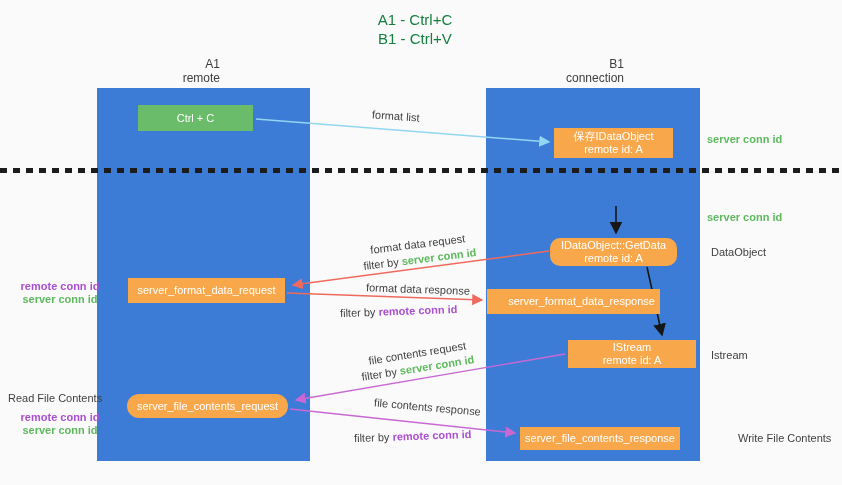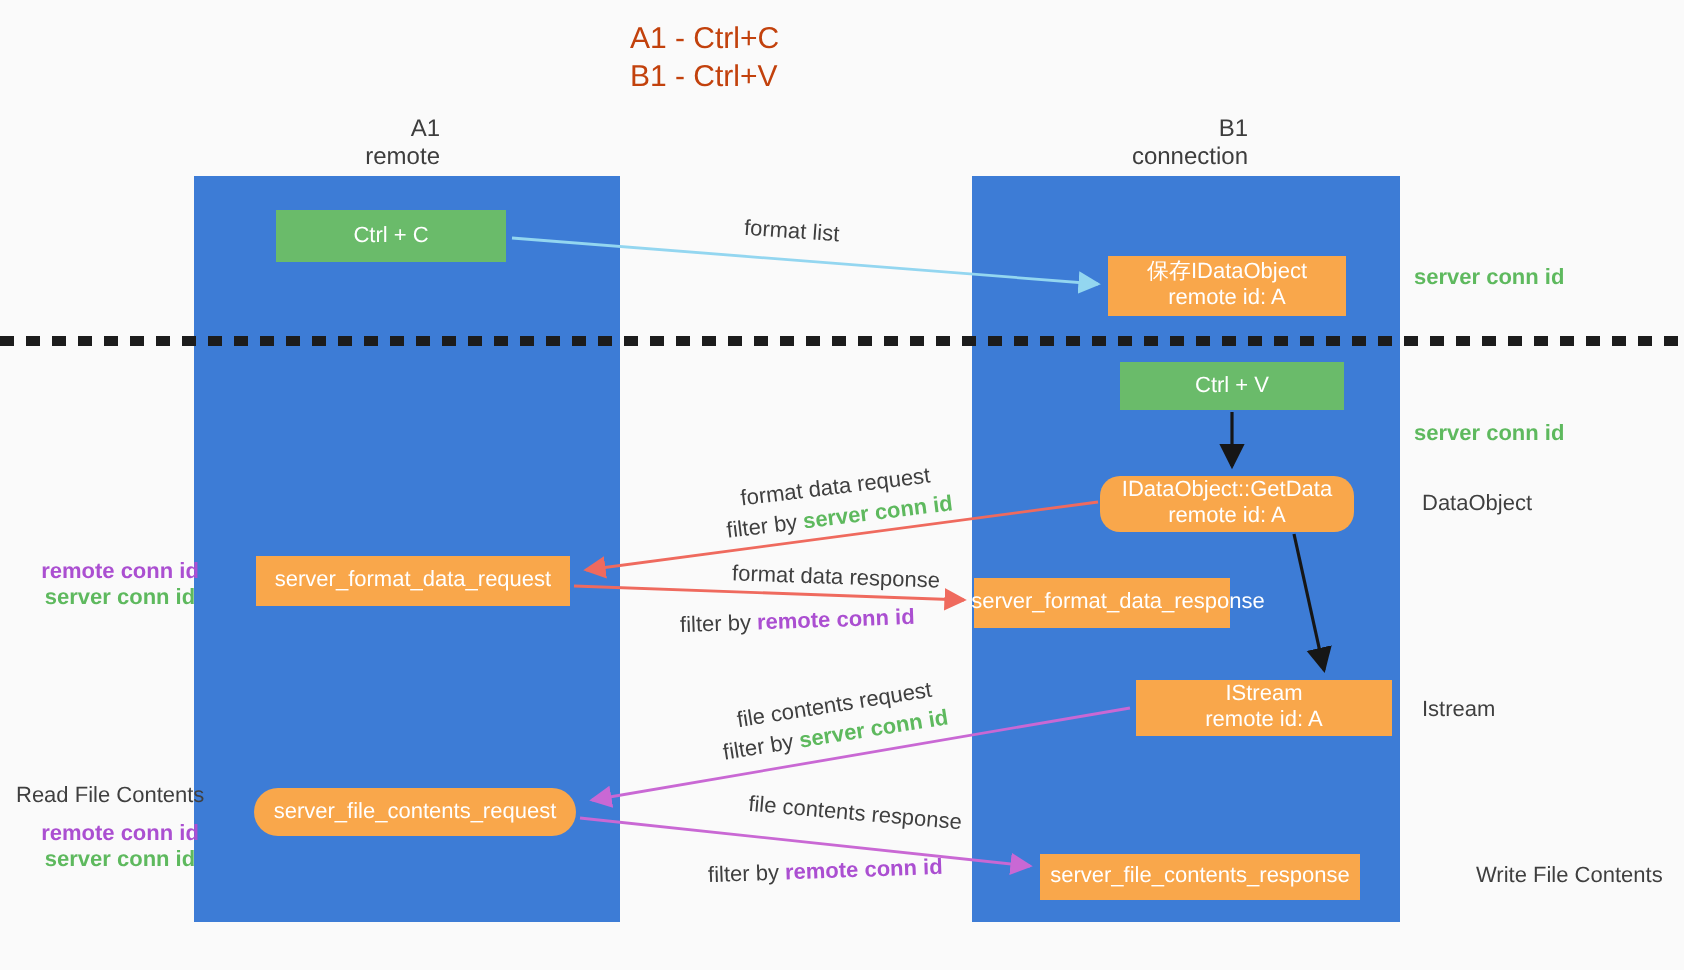--- a/index.html
+++ b/index.html
@@ -5,21 +5,21 @@
   :root{
     --lane-blue:#3d7cd6; --green:#6abb6a; --orange:#f9a74b;
     --red-arrow:#ef6a5e; --magenta-arrow:#c968d4; --blue-arrow:#93d6f0;
     --black-arrow:#161616; --green-text:#5eb95e; --purple-text:#ab4fd1;
     --dark-text:#3f3f3f; --bg:#fafafa;
   }
   *{margin:0;padding:0;box-sizing:border-box;}
   body{font-family:"Liberation Sans",sans-serif;background:#e8e8e8;}
   .stage{position:relative;width:842px;height:485px;background:var(--bg);overflow:hidden;}
   .abs{position:absolute;}
-  .title{left:315px;top:10px;width:200px;font-size:15px;line-height:19px;color:#c2410c;}
+  .title{left:315px;top:10px;width:200px;text-align:center;font-size:15px;line-height:19px;color:#15803d;}
   .lane-header{text-align:right;font-size:12px;line-height:14px;color:#3d3d3d;}
   .lane{background:var(--lane-blue);}
   .divider{left:0;top:168px;width:842px;height:5px;
     background-image:repeating-linear-gradient(90deg,#1c1c1c 0 7px,transparent 7px 13px);}
   .node{display:flex;flex-direction:column;align-items:center;justify-content:center;
     color:#fff;font-size:11px;line-height:13px;text-align:center;}
   .node.green{background:var(--green);}
   .node.orange{background:var(--orange);}
   .lbl{font-size:11px;color:var(--dark-text);white-space:nowrap;}
   .lbl.green{color:var(--green-text);font-weight:bold;}
@@ -79,34 +79,31 @@
 
   <div class="abs node green" style="left:138px;top:105px;width:115px;height:26px;">
     <div>Ctrl + C</div>
   </div>
 
   <div class="abs node orange" style="left:554px;top:128px;width:119px;height:30px;">
     <div>保存IDataObject</div>
     <div>remote id: A</div>
   </div>
 
-  <div class="abs node green" style="left:560px;top:181px;width:112px;height:24px;">
-    <div>Ctrl + V</div>
-  </div>
 
   <div class="abs node orange" style="left:550px;top:238px;width:127px;height:28px;border-radius:10px;">
     <div>IDataObject::GetData</div>
     <div>remote id: A</div>
   </div>
 
   <div class="abs node orange" style="left:128px;top:278px;width:157px;height:25px;">
     <div>server_format_data_request</div>
   </div>
 
-  <div class="abs node orange" style="left:487px;top:289px;width:128px;height:25px;padding-left:16px;">
+  <div class="abs node orange" style="left:487px;top:289px;width:173px;height:25px;padding-left:16px;">
     <div>server_format_data_response</div>
   </div>
 
   <div class="abs node orange" style="left:568px;top:340px;width:128px;height:28px;">
     <div>IStream</div>
     <div>remote id: A</div>
   </div>
 
   <div class="abs node orange" style="left:127px;top:394px;width:161px;height:24px;border-radius:12px;">
     <div>server_file_contents_request</div>

